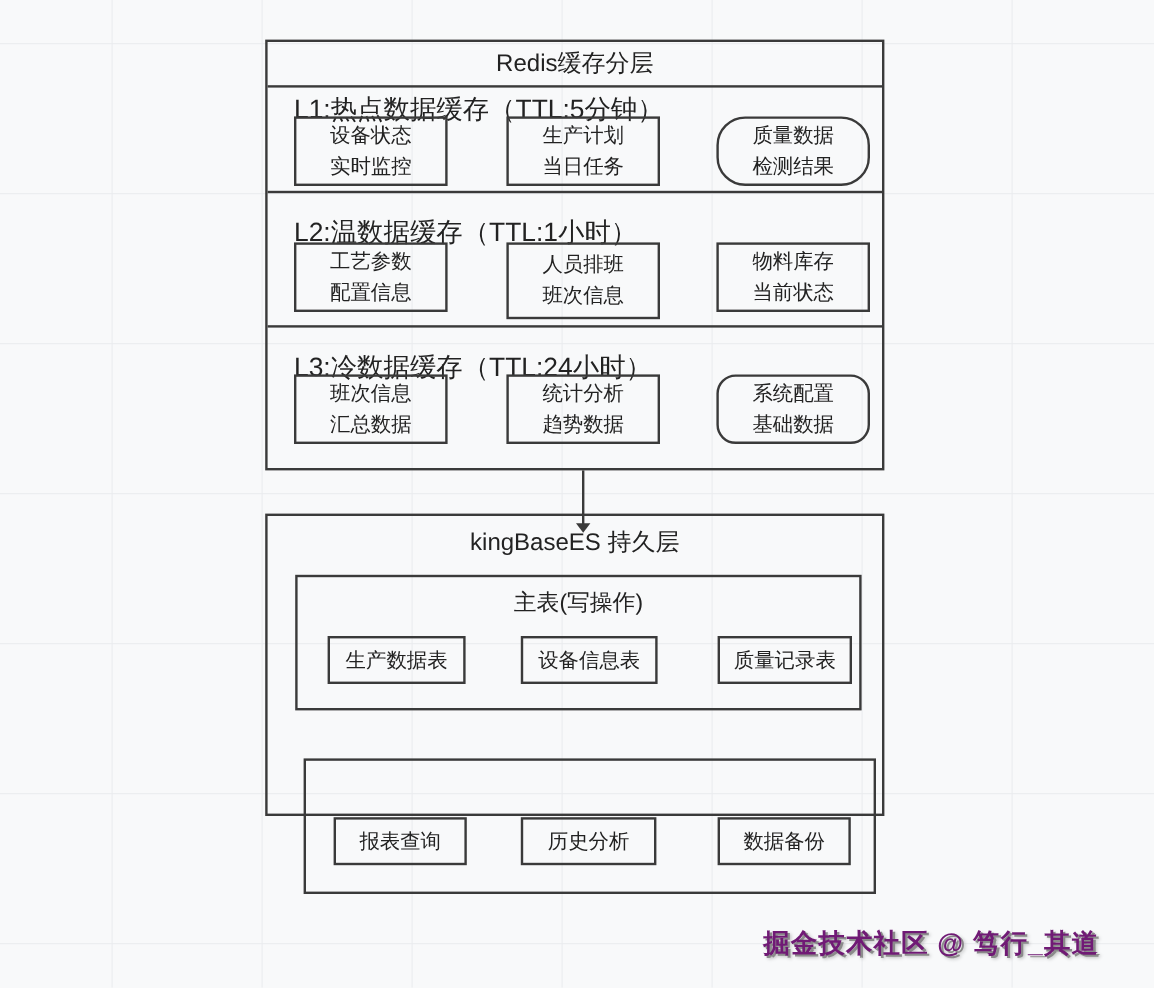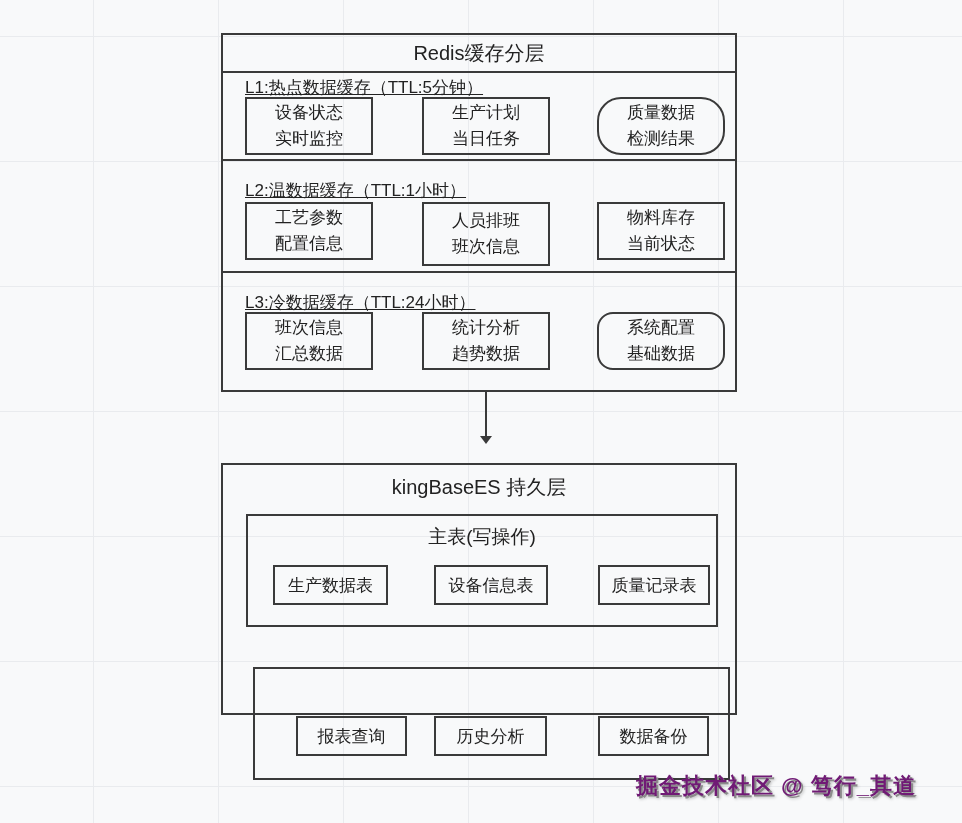--- a/index.html
+++ b/index.html
@@ -44,23 +44,22 @@
     line-height: 26px;
   }
   .layer {
     position: absolute;
     left: 0; right: 0;
   }
   .layer.divided { border-bottom: 2px solid var(--border); }
   .layer-label {
     position: absolute;
     left: 22px;
-    font-size: 17px;
-    white-space: nowrap;
-    text-decoration: underline;
+    font-size: 22px;
+    white-space: nowrap;
   }
   .cache-box {
     position: absolute;
     border: 2px solid var(--border);
     display: flex;
     flex-direction: column;
     align-items: center;
     justify-content: center;
     text-align: center;
     font-size: 17px;
@@ -164,39 +163,39 @@
     <div class="cache-box" style="left:374px; top:39px; width:128px; height:58px;border-radius:16px;">
       <span>系统配置</span>
       <span>基础数据</span>
     </div>
   </div>
 </div>
 
 <div class="arrow-line"></div>
 <div class="arrow-head"></div>
 
-<div class="panel" style="left:221px; top:463px; width:516px; height:252px;">
+<div class="panel" style="left:221px; top:428px; width:516px; height:252px;">
 
   <div class="panel-title plain">kingBaseES 持久层</div>
 
   <div class="group" style="left:23px; top:49px; width:472px; height:113px;">
     <div class="group-label" style="top:8px;">主表(写操作)</div>
     <div class="tbl-box" style="left:25px; top:49px; width:115px;">
       <span>生产数据表</span>
     </div>
     <div class="tbl-box" style="left:186px; top:49px; width:114px;">
       <span>设备信息表</span>
     </div>
     <div class="tbl-box" style="left:350px; top:49px; width:112px;">
       <span>质量记录表</span>
     </div>
   </div>
 
   <div class="group" style="left:30px; top:202px; width:477px; height:113px;">
-    <div class="tbl-box" style="left:23px; top:47px; width:111px;margin-left:18px;">
+    <div class="tbl-box" style="left:23px; top:47px; width:111px;">
       <span>报表查询</span>
     </div>
     <div class="tbl-box" style="left:179px; top:47px; width:113px;">
       <span>历史分析</span>
     </div>
     <div class="tbl-box" style="left:343px; top:47px; width:111px;">
       <span>数据备份</span>
     </div>
   </div>
 </div>

